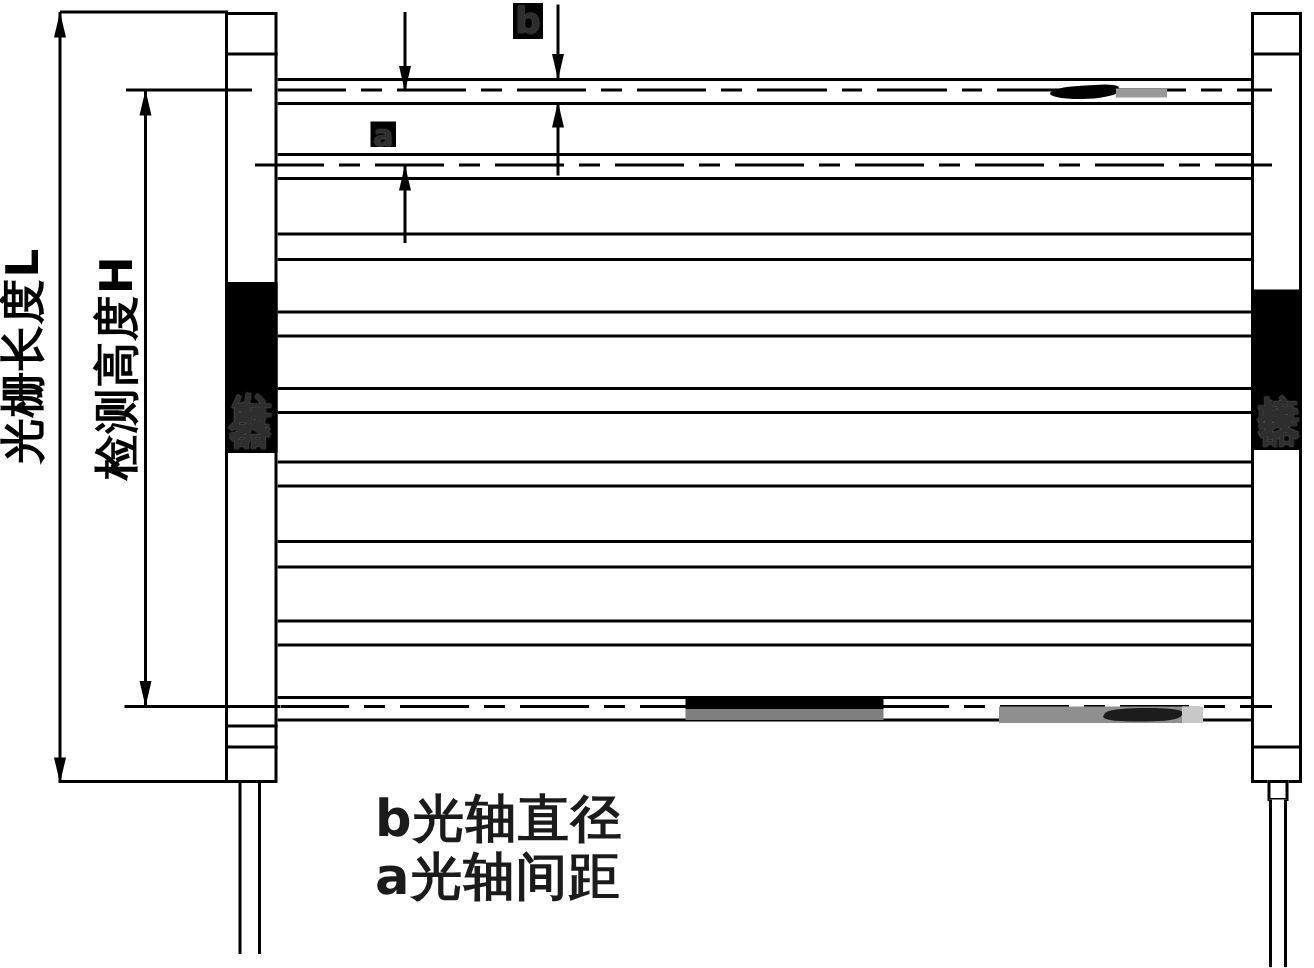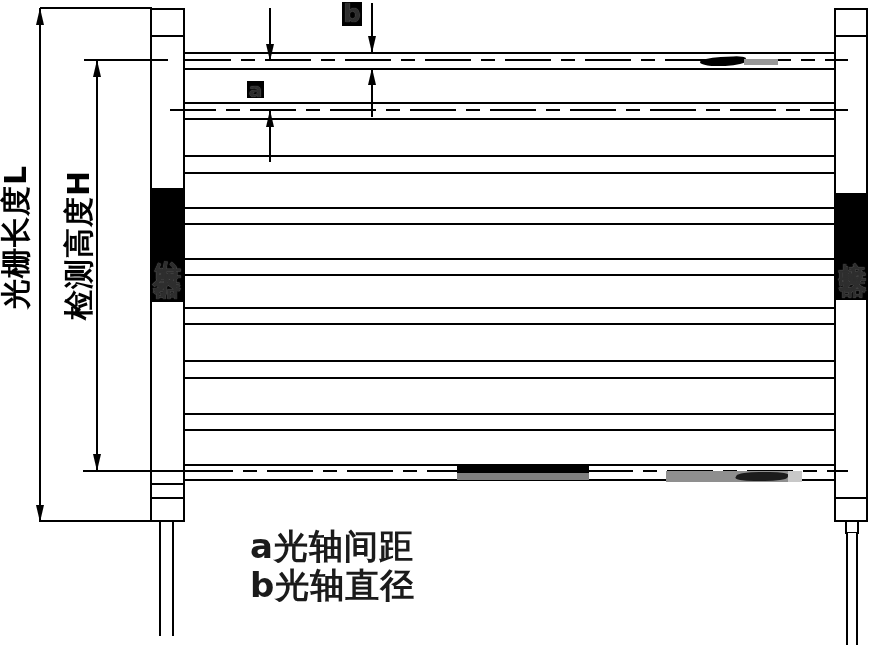--- a/index.html
+++ b/index.html
@@ -96,22 +96,22 @@
   <div class="rot-label" style="left:-69px;top:221px;">光栅长度L</div>
   <div class="rot-label" style="left:-6px;top:229px;">检测高度H</div>
 
   <div class="inv-box inv-vert" style="left:150px;top:188px;width:35px;height:114px;font-size:29px;">发射器</div>
   <div class="inv-box inv-vert" style="left:836px;top:193px;width:32px;height:107px;font-size:28px;">接收器</div>
 
   <div class="inv-box dim-letter" style="left:247px;top:81px;width:17px;height:17px;">a</div>
   <div class="inv-box dim-letter" style="left:342px;top:2px;width:20px;height:24px;font-size:24px;">b</div>
 
   <div class="legend">
+    <div>b光轴直径</div>
     <div>a光轴间距</div>
-    <div>b光轴直径</div>
   </div>
 
   <div class="artifact" style="left:700px;top:57px;width:46px;height:9px;background:#000;border-radius:50% 30% 50% 60%;transform:rotate(-3deg);"></div>
   <div class="artifact" style="left:744px;top:59px;width:34px;height:6px;background:#999;"></div>
   <div class="artifact" style="left:457px;top:464px;width:132px;height:9px;background:#000;"></div>
   <div class="artifact" style="left:457px;top:473px;width:132px;height:7px;background:#7f7f7f;"></div>
   <div class="artifact" style="left:666px;top:471px;width:134px;height:11px;background:#8f8f8f;"></div>
   <div class="artifact" style="left:736px;top:472px;width:52px;height:9px;background:#1c1c1c;transform:skewX(-30deg);border-radius:40%;"></div>
   <div class="artifact" style="left:788px;top:471px;width:14px;height:11px;background:#c8c8c8;"></div>
 

